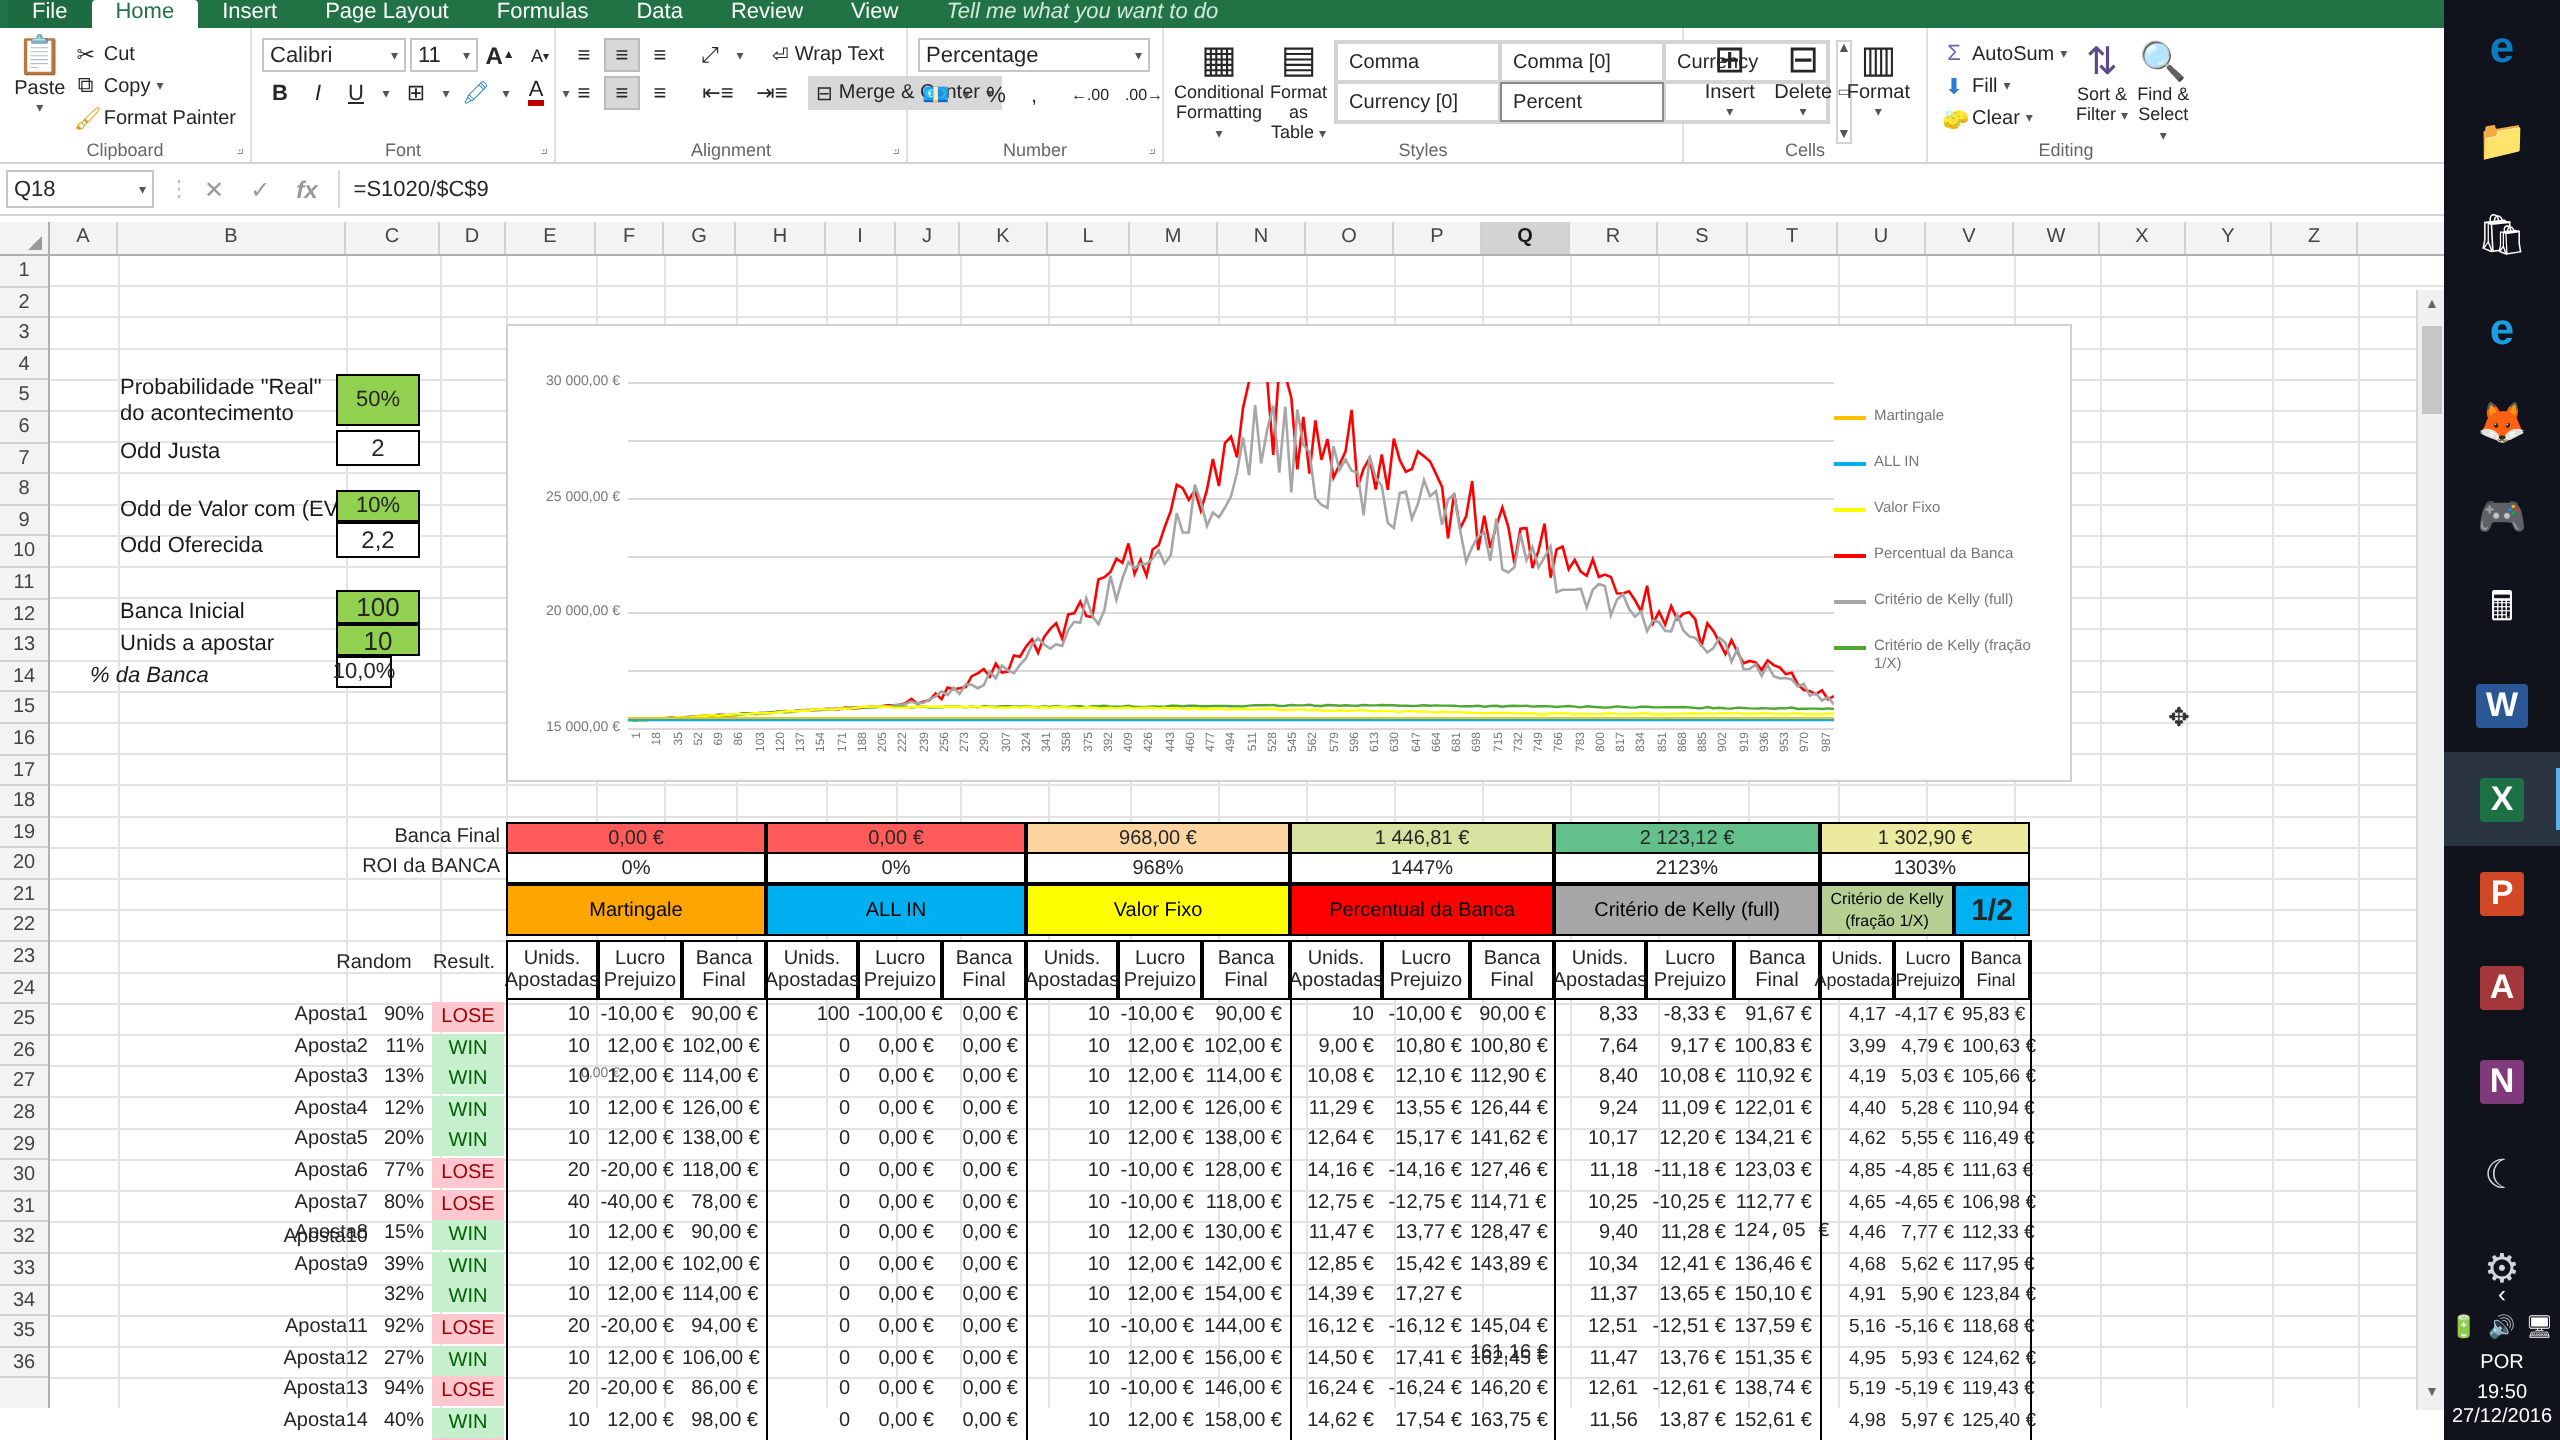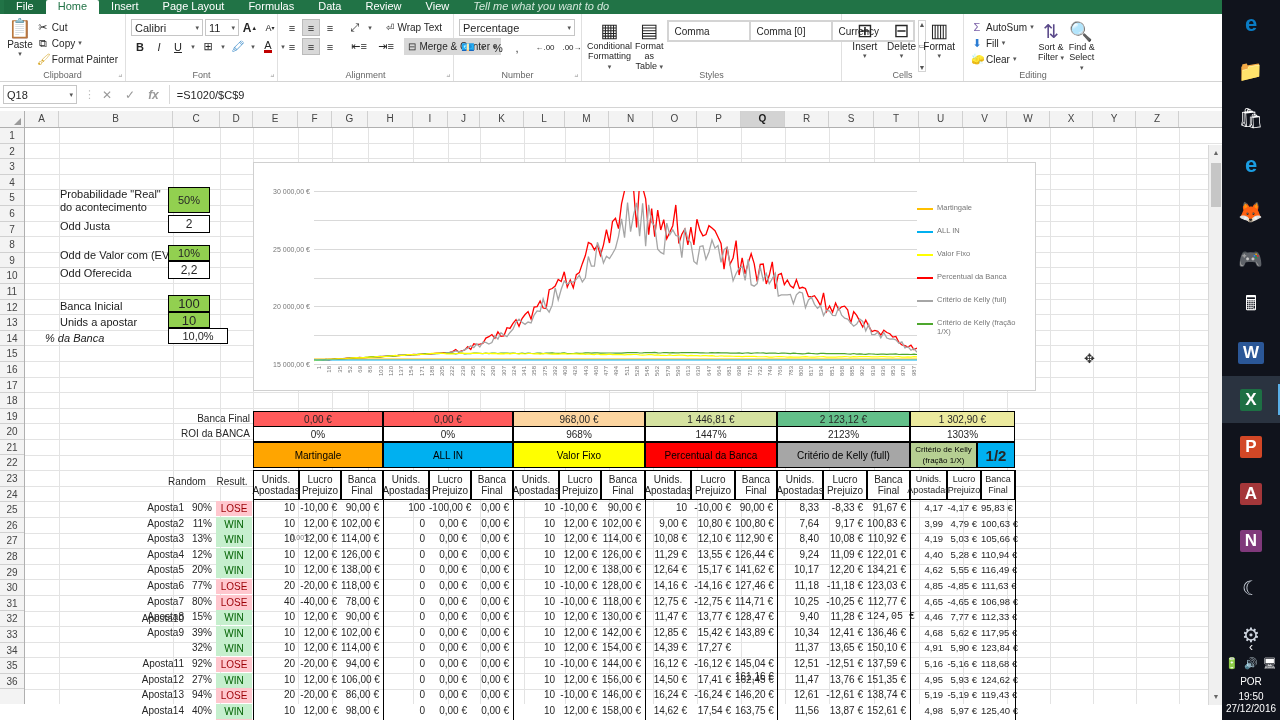--- a/index.html
+++ b/index.html
@@ -319,20 +319,25 @@
       <div class="bigbtn" style="width:50px;">
         <span class="glyph">▤</span>
         <span class="cap2" style="font-size:9px;">Format as</span>
         <span class="cap2" style="font-size:9px;">Table <span class="caret">▾</span></span>
       </div>
       <div style="display:flex; flex-direction:column; gap:0; border:1px solid #d4d4d4; margin-top:2px;">
         <div style="display:flex;">
           <div class="stylecell">Comma</div>
           <div class="stylecell">Comma [0]</div>
           <div class="stylecell">Currency</div>
+        </div>
+        <div style="display:flex;">
+          <div class="stylecell">Currency [0]</div>
+          <div class="stylecell sel">Percent</div>
+          <div class="stylecell"></div>
         </div>
       </div>
       <div class="scroller" style="margin-top:2px;">
         <span>▲</span>
         <span>▭</span>
         <span>▼</span>
       </div>
     </div>
     <div class="rgroup-label">Styles</div>
   </div>
@@ -526,21 +531,21 @@
   <div class="plabel" style="left:60px; top:267px;">Odd Oferecida</div>
   <div class="pbox white" style="left:168px; top:261px; width:42px; height:18px; font-size:12px;">2,2</div>
 
   <div class="plabel" style="left:60px; top:300px;">Banca Inicial</div>
   <div class="pbox green" style="left:168px; top:295px; width:42px; height:17px; font-size:13px;">100</div>
 
   <div class="plabel" style="left:60px; top:316px;">Unids a apostar</div>
   <div class="pbox green" style="left:168px; top:312px; width:42px; height:16px; font-size:13px;">10</div>
 
   <div class="plabel" style="left:45px; top:332px;font-style:italic;">% da Banca</div>
-  <div class="pbox white" style="left:168px; top:328px; width:60px; height:16px;">10,0%</div>
+  <div class="pbox white" style="left:168px; top:328px; width:28px; height:16px;">10,0%</div>
 </div>
 
 <div class="chart">
   <div class="plot">
     <div id="gridlines">
         <div class="gl" style="top: 173px;">
           <div class="ytick" style="top: 173px;">0,00 €</div>
         </div>
         <div class="gl" style="top: 144.167px;">
           <div class="ytick" style="top: 144.167px;">5 000,00 €</div>

